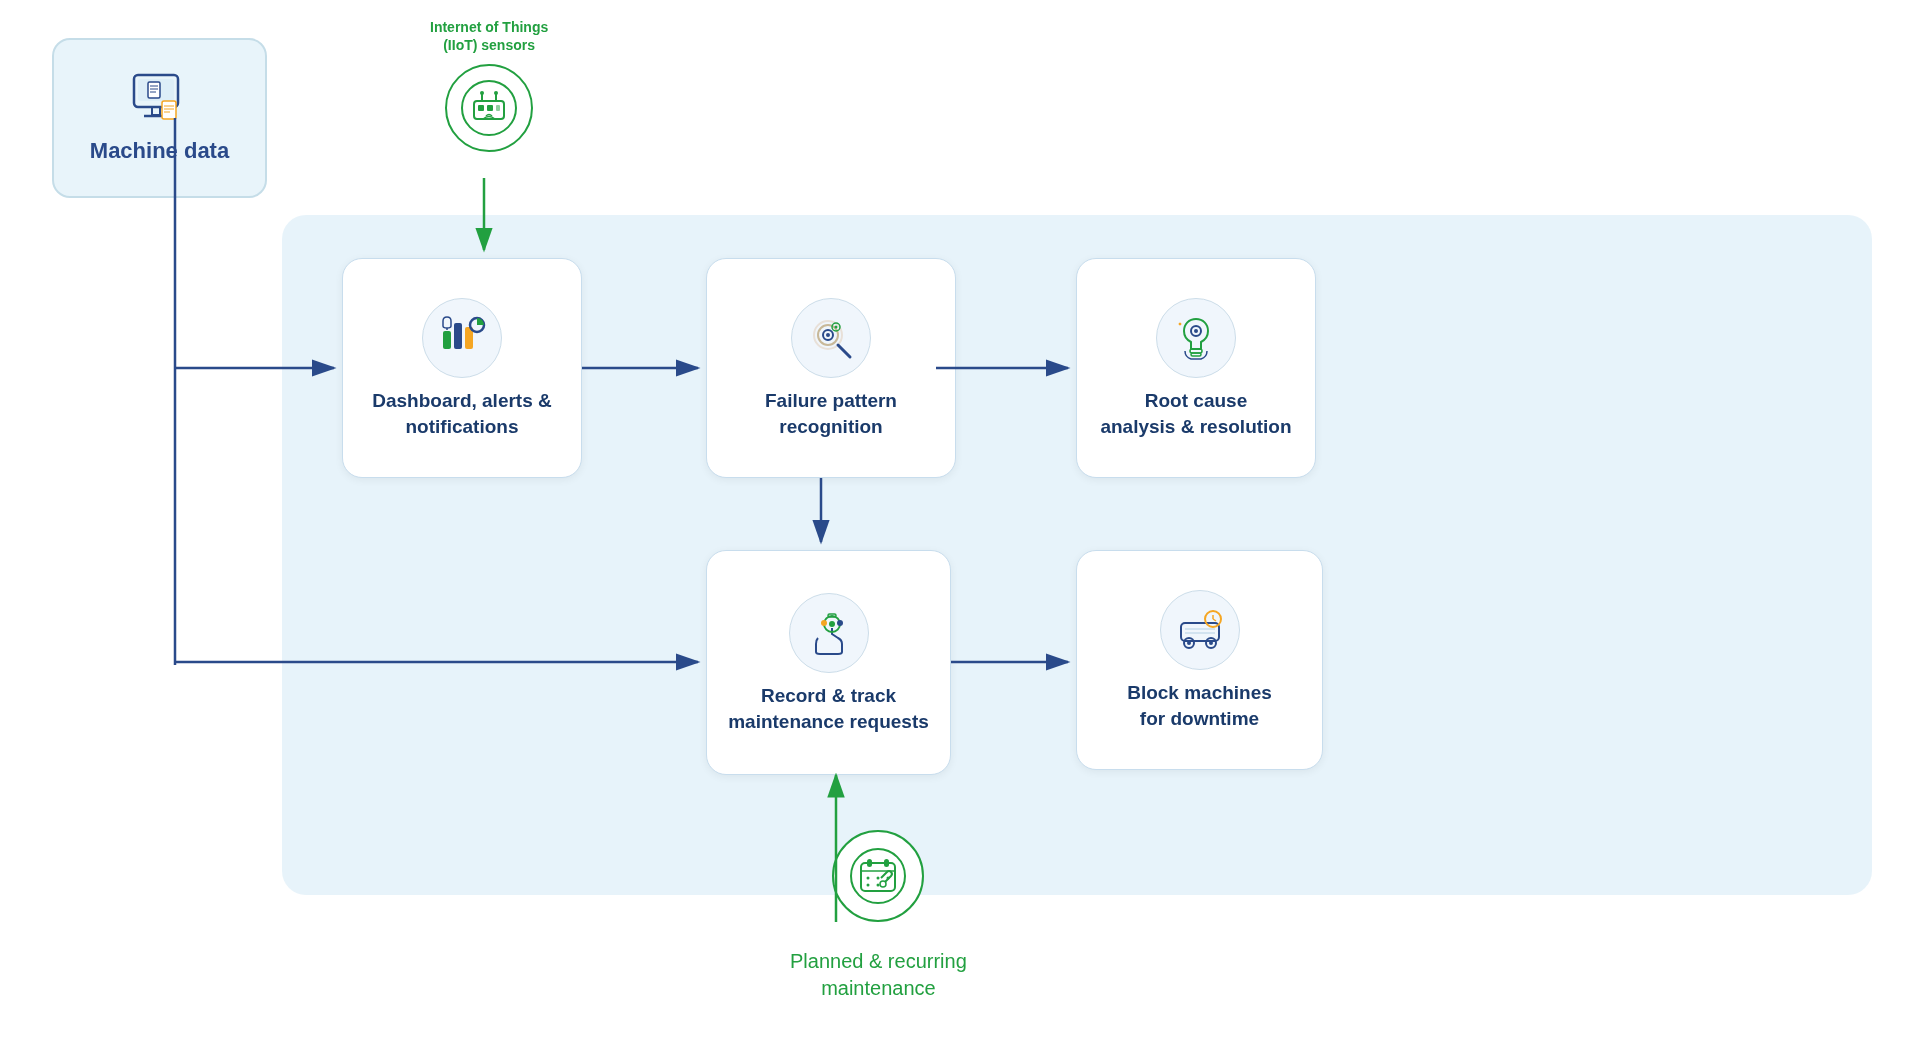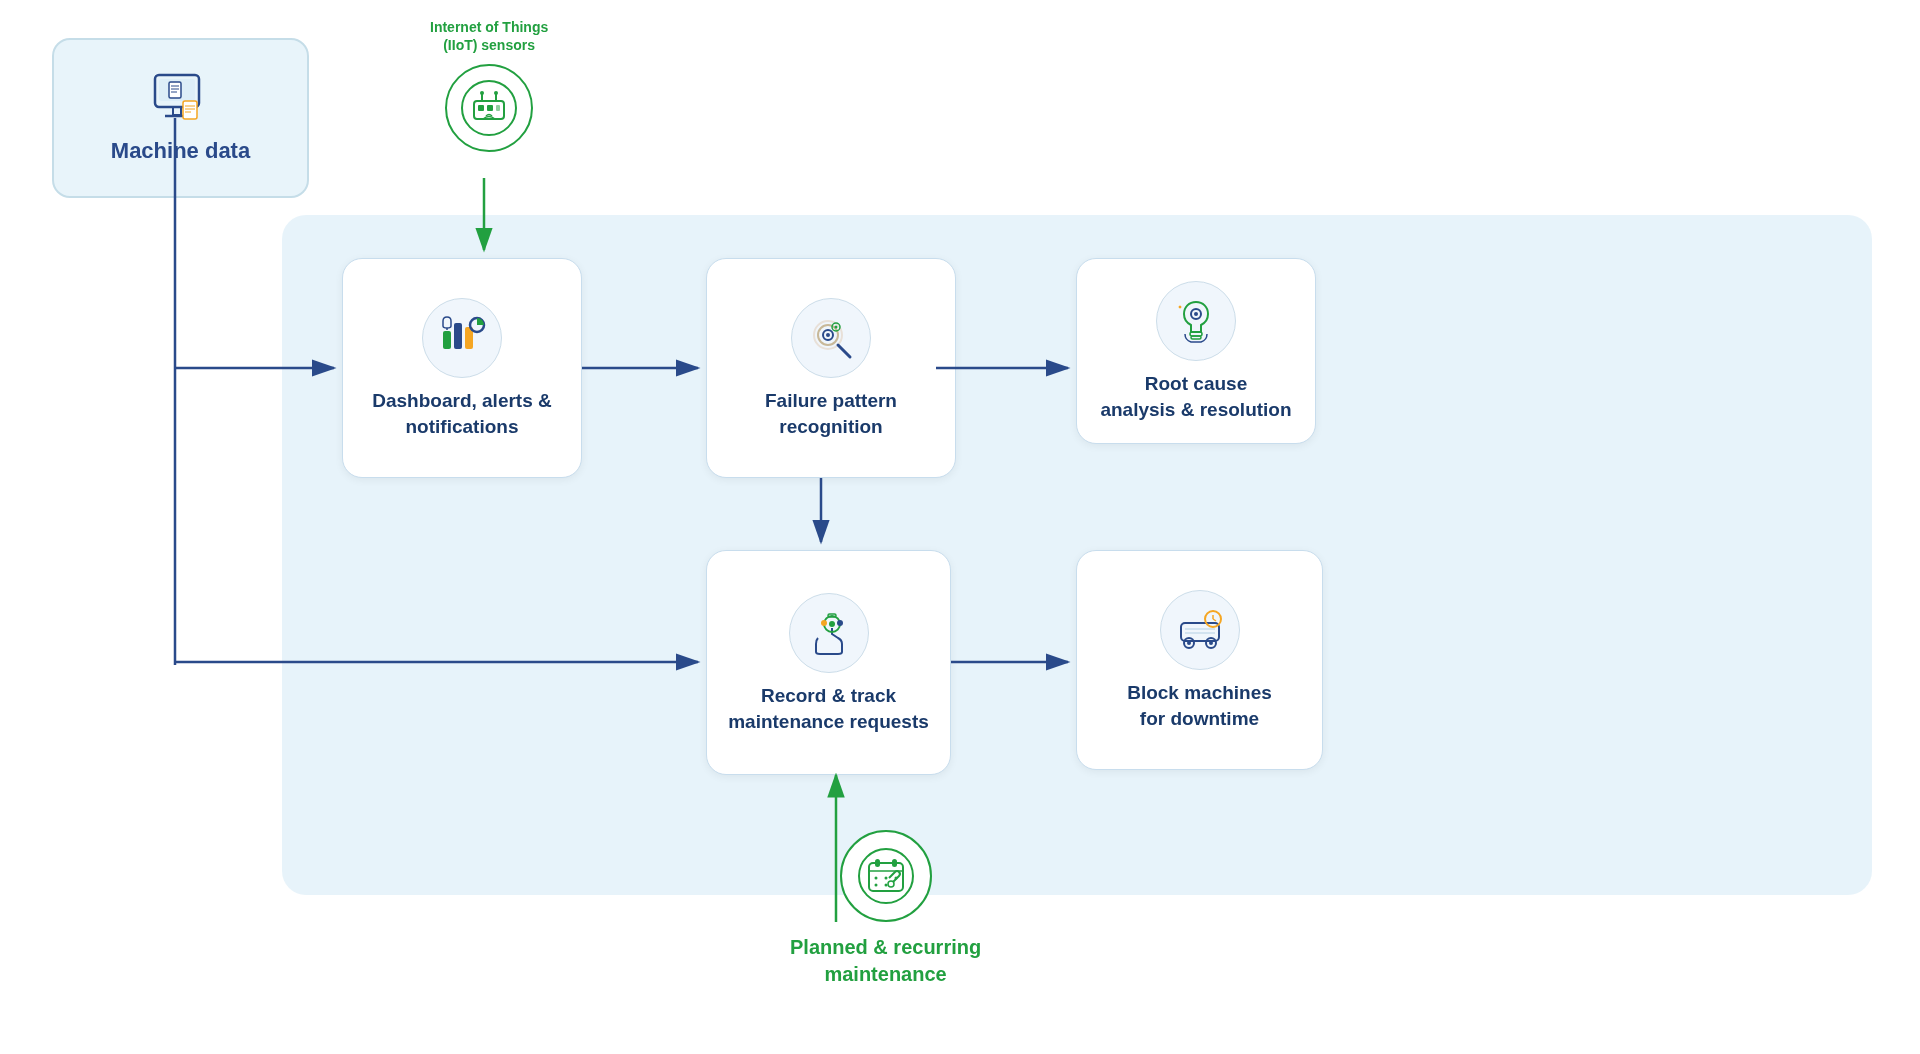--- a/index.html
+++ b/index.html
@@ -17,21 +17,21 @@
       top: 0; left: 0;
       width: 1920px;
       height: 1054px;
     }
 
     
     .machine-data-box {
       position: absolute;
       top: 38px;
       left: 52px;
-      width: 257px;
+      width: 215px;
       height: 160px;
       background: #e8f4fa;
       border-radius: 18px;
       border: 2px solid #c5dde8;
       display: flex;
       flex-direction: column;
       align-items: center;
       justify-content: center;
       gap: 10px;
     }
@@ -137,21 +137,21 @@
       left: 706px;
       width: 250px;
       height: 220px;
     }
 
     
     .node-rootcause {
       top: 258px;
       left: 1076px;
       width: 240px;
-      height: 186px;
+      height: 220px;
     }
 
     
     .node-record {
       top: 550px;
       left: 706px;
       width: 245px;
       height: 225px;
     }
 
@@ -181,25 +181,25 @@
       border: 2px solid #22a040;
       background: #fff;
       display: flex;
       align-items: center;
       justify-content: center;
       font-size: 32px;
     }
 
     .planned-label {
       font-size: 20px;
-      font-weight: 700;
+      font-weight: 400;
       color: #22a040;
       text-align: center;
       line-height: 1.35;
-      margin-top: 6px;
+      margin-top: 20px;
     }
 
     
     .arrows-svg {
       position: absolute;
       top: 0; left: 0;
       width: 1920px;
       height: 1054px;
       pointer-events: none;
     }

